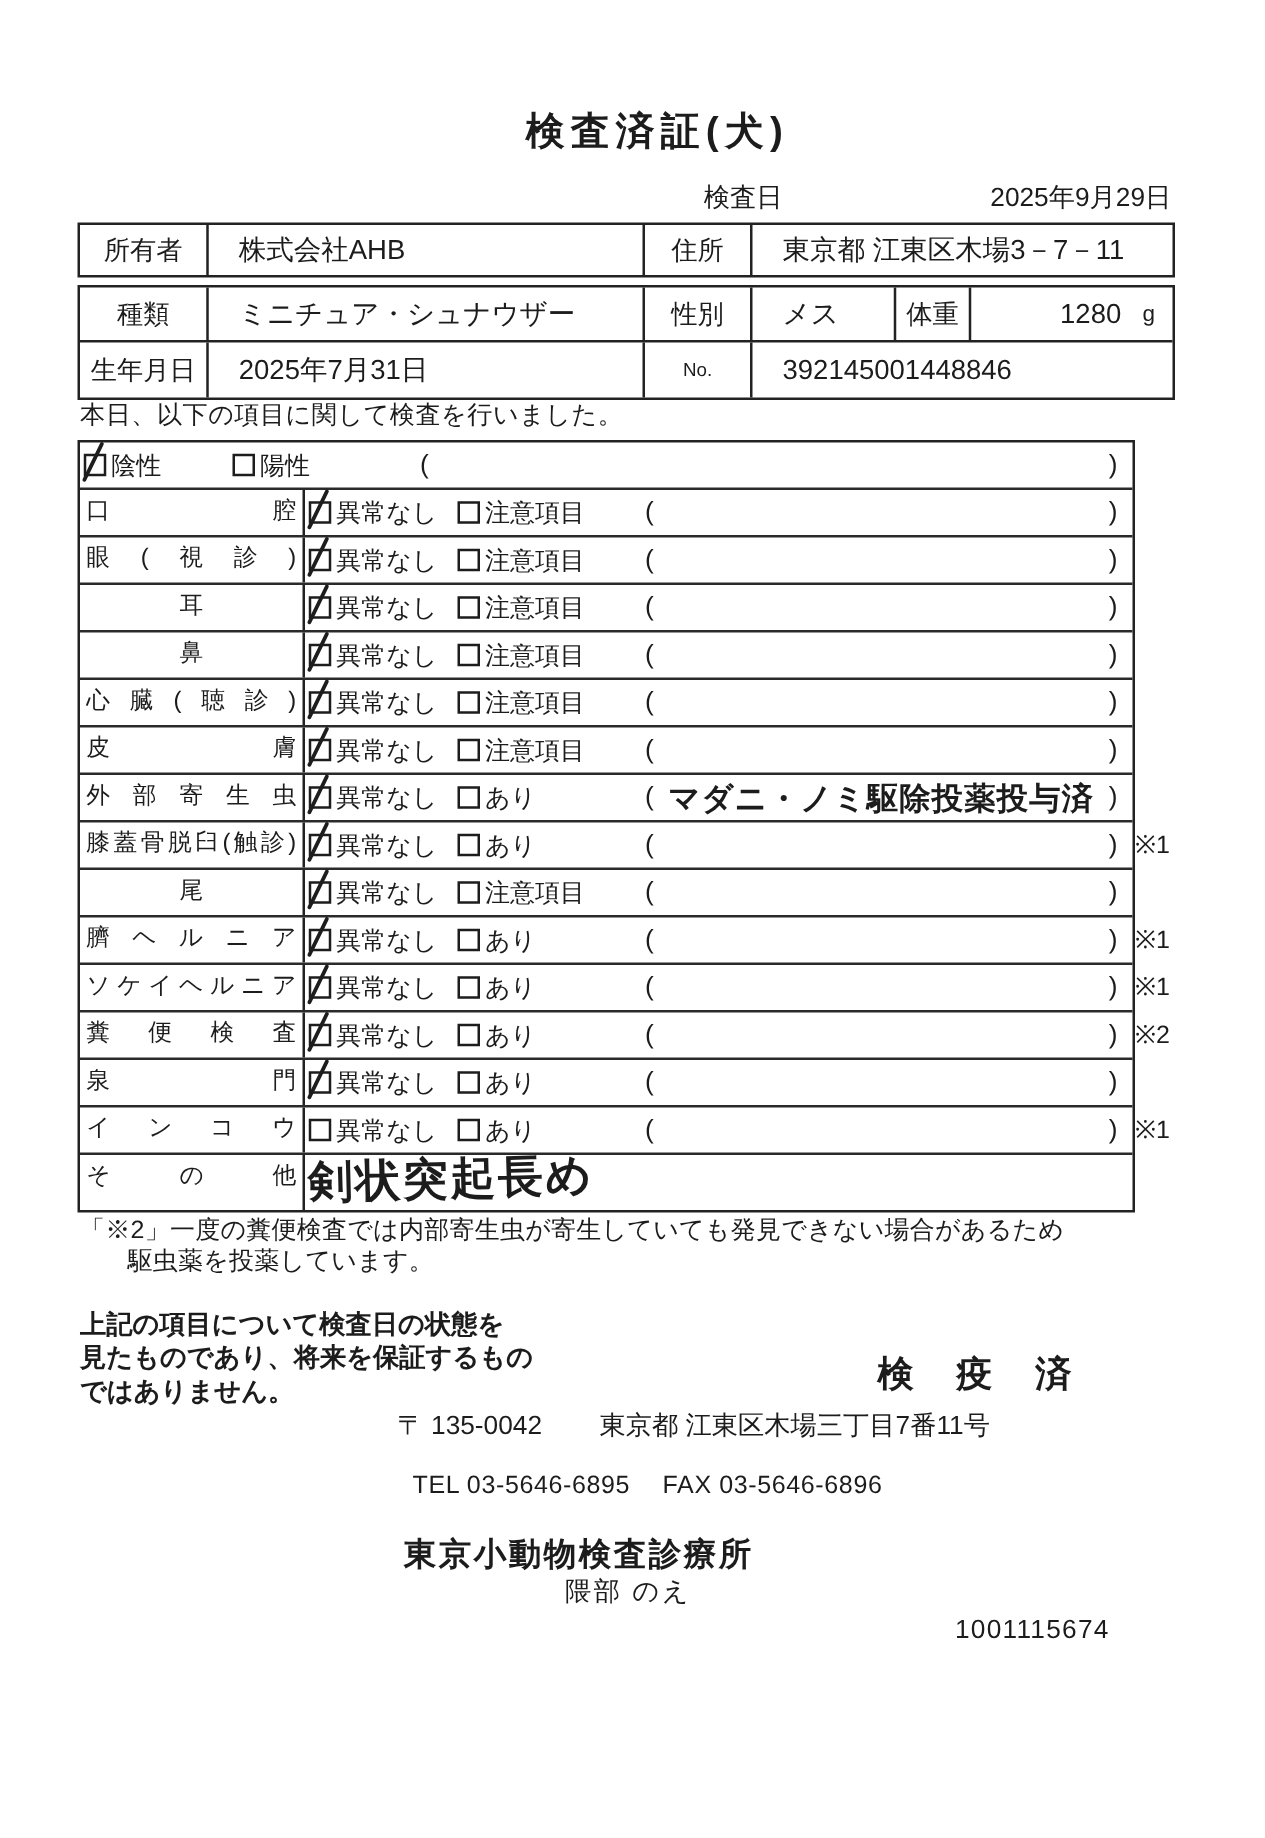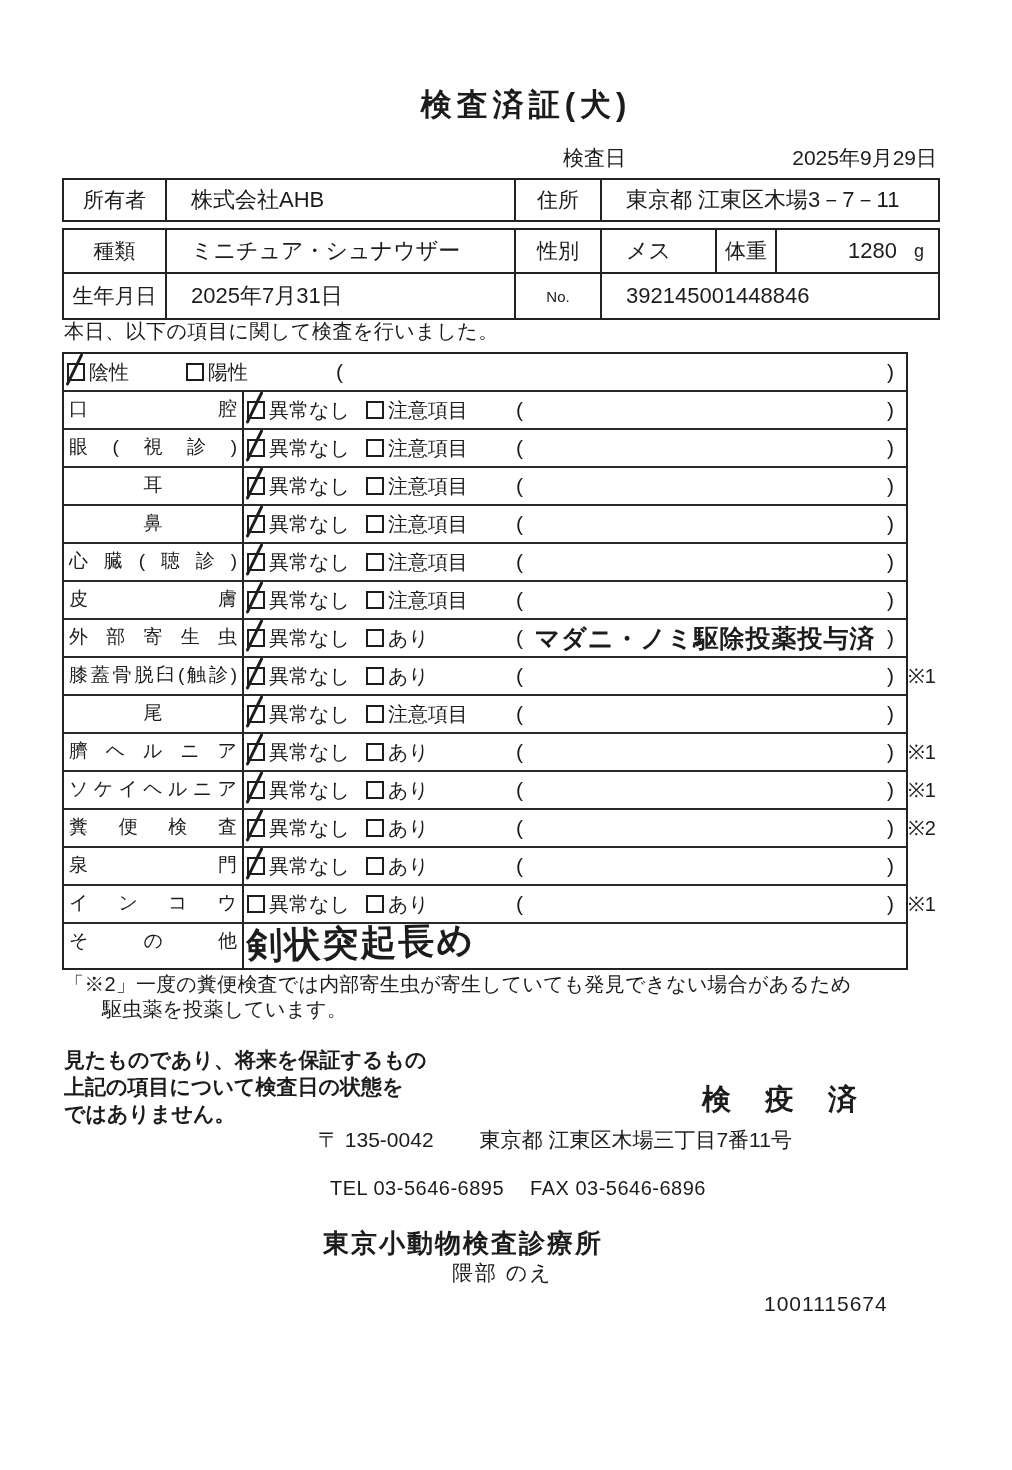--- a/index.html
+++ b/index.html
@@ -422,22 +422,22 @@
     </div>
 
   </div>
 
   <div class="notes">
     <div>「※2」一度の糞便検査では内部寄生虫が寄生していても発見できない場合があるため</div>
     <div class="note-indent">駆虫薬を投薬しています。</div>
   </div>
 
   <div class="disclaimer">
+    <div>上記の項目について検査日の状態を</div>
     <div>見たものであり、将来を保証するもの</div>
-    <div>上記の項目について検査日の状態を</div>
     <div>ではありません。</div>
   </div>
   <div class="stamp">検 疫 済</div>
 
   <div class="postal-row">
     <span>〒 135-0042</span>
     <span>東京都 江東区木場三丁目7番11号</span>
   </div>
   <div class="tel-row">
     <span>TEL 03-5646-6895</span>

